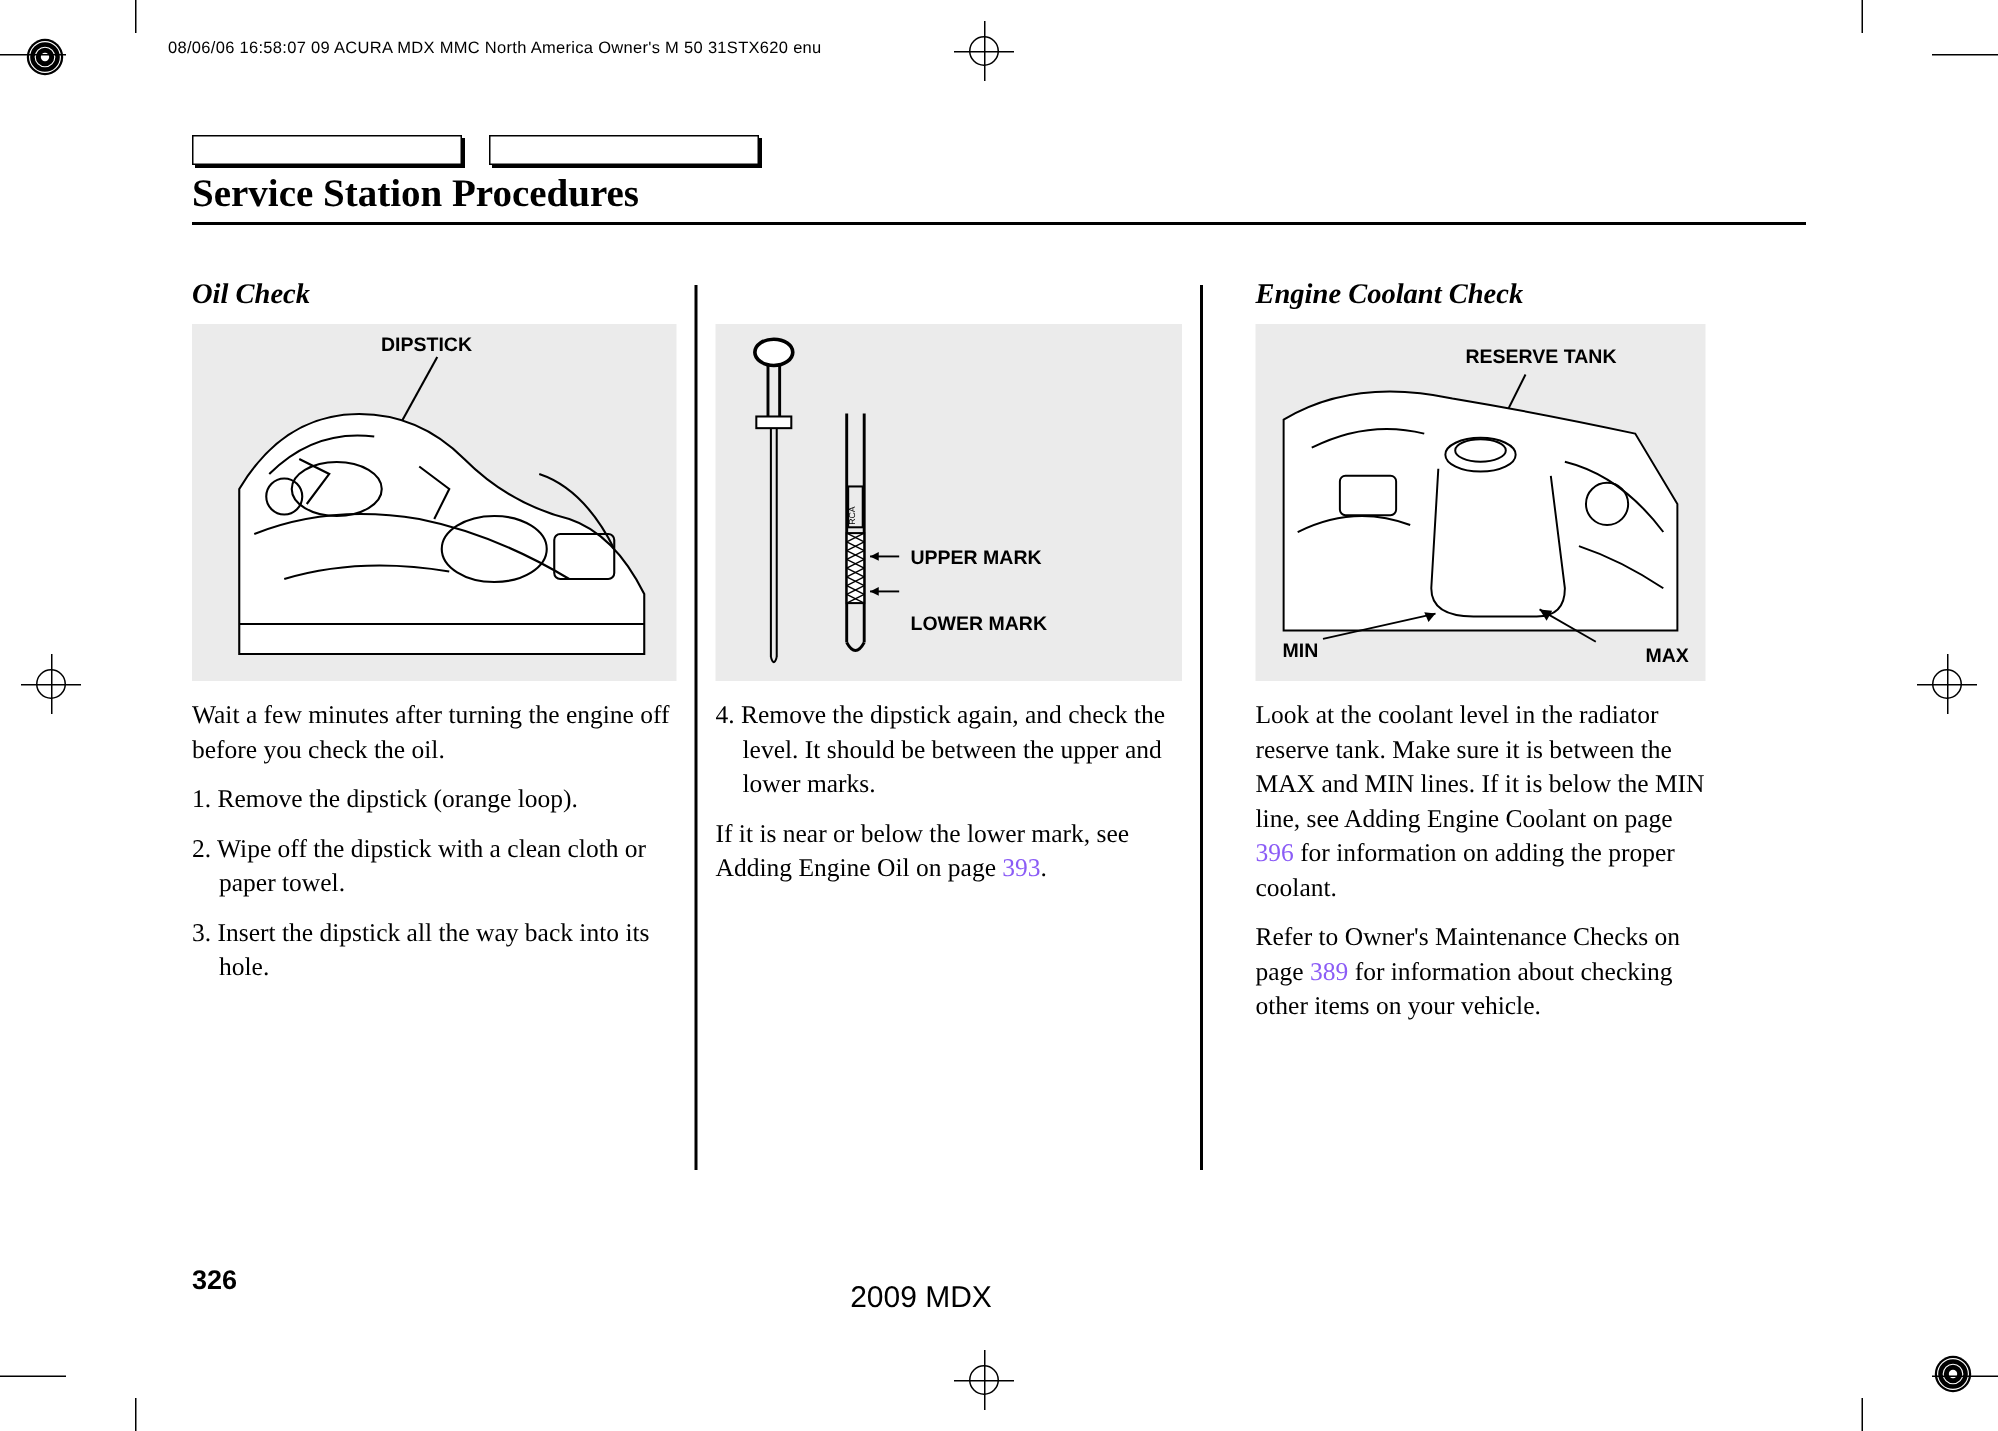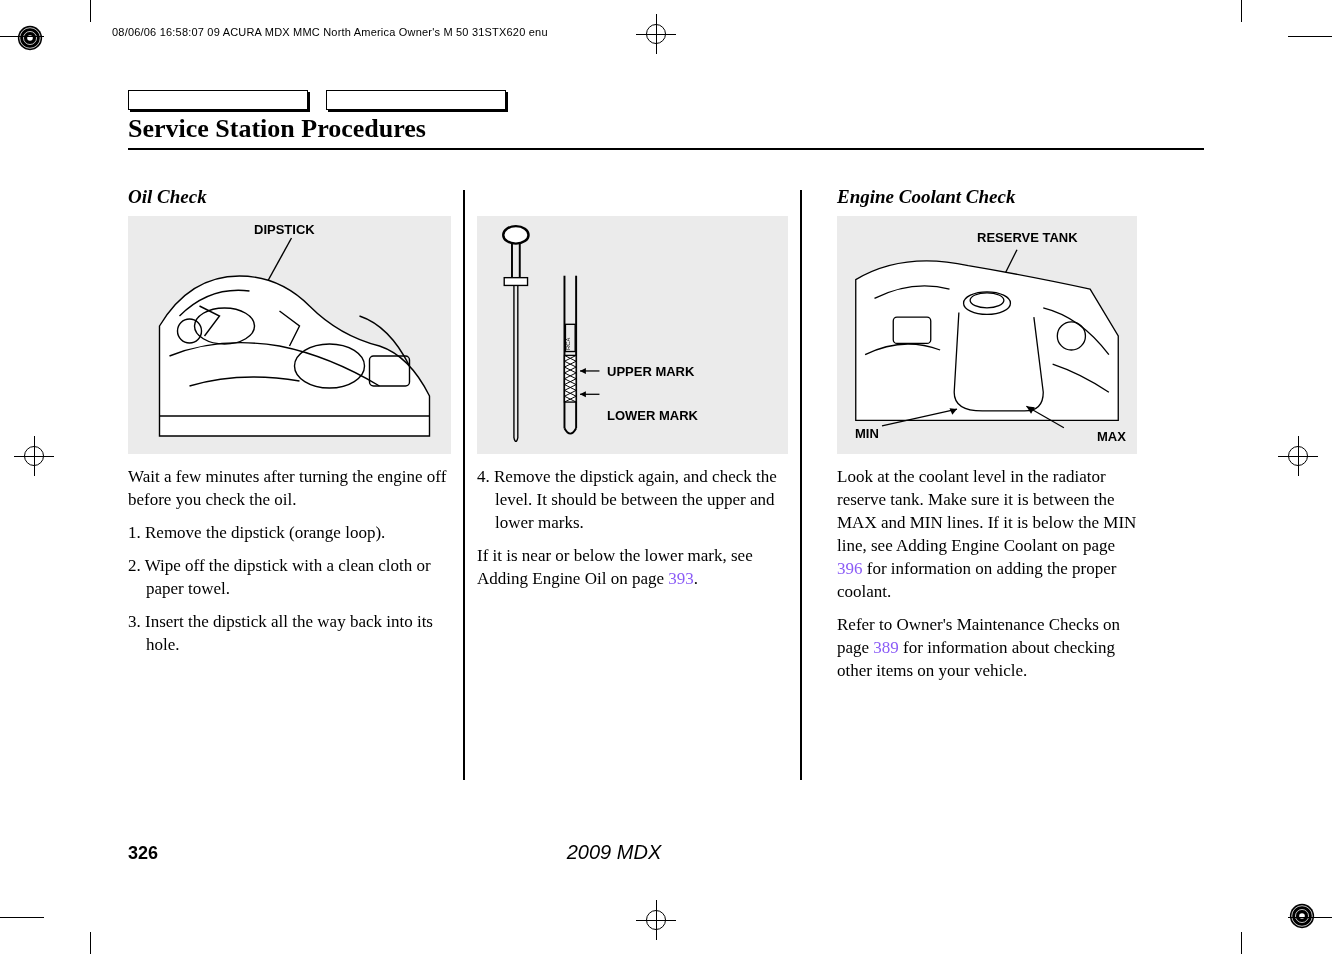--- a/index.html
+++ b/index.html
@@ -126,27 +126,26 @@
     .page-num {
       position: absolute;
       bottom: 90px;
       left: 128px;
       font-size: 18px;
       font-weight: bold;
       font-family: Arial, sans-serif;
     }
     .footer-model {
       position: absolute;
-      bottom: 90px;
+      bottom: 77px;
       left: 0;
       width: 1228px;
       text-align: center;
       font-size: 20px;
       font-family: Arial, sans-serif;
-      font-style: italic;
     }
     .diagram-svg {
       position: absolute;
       top: 0; left: 0;
       width: 100%; height: 100%;
     }
   </style>
 </head>
 <body>
 

